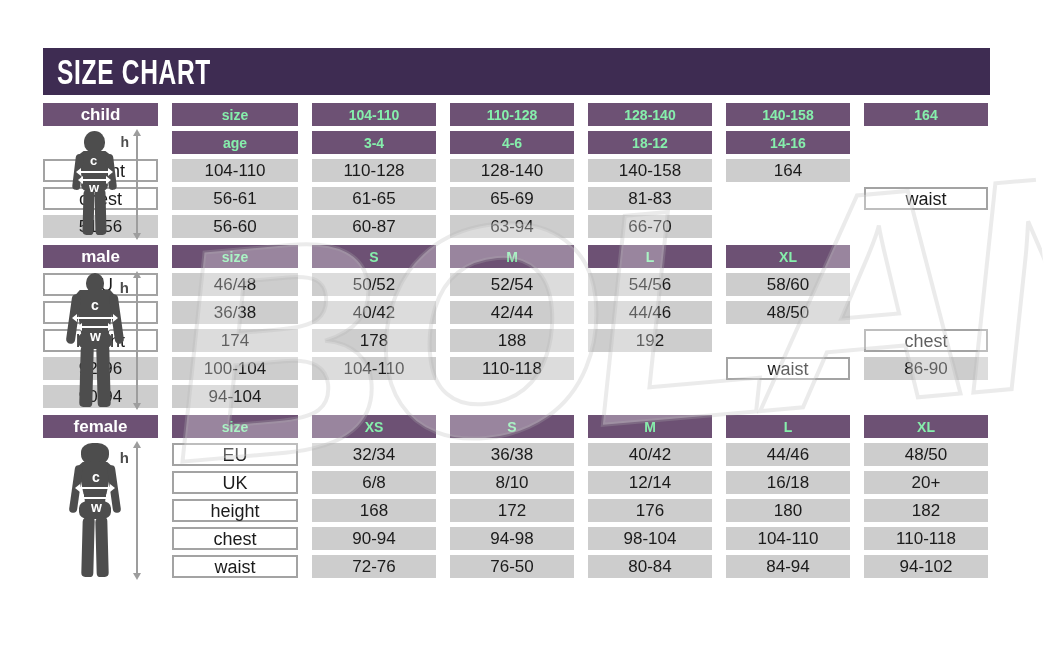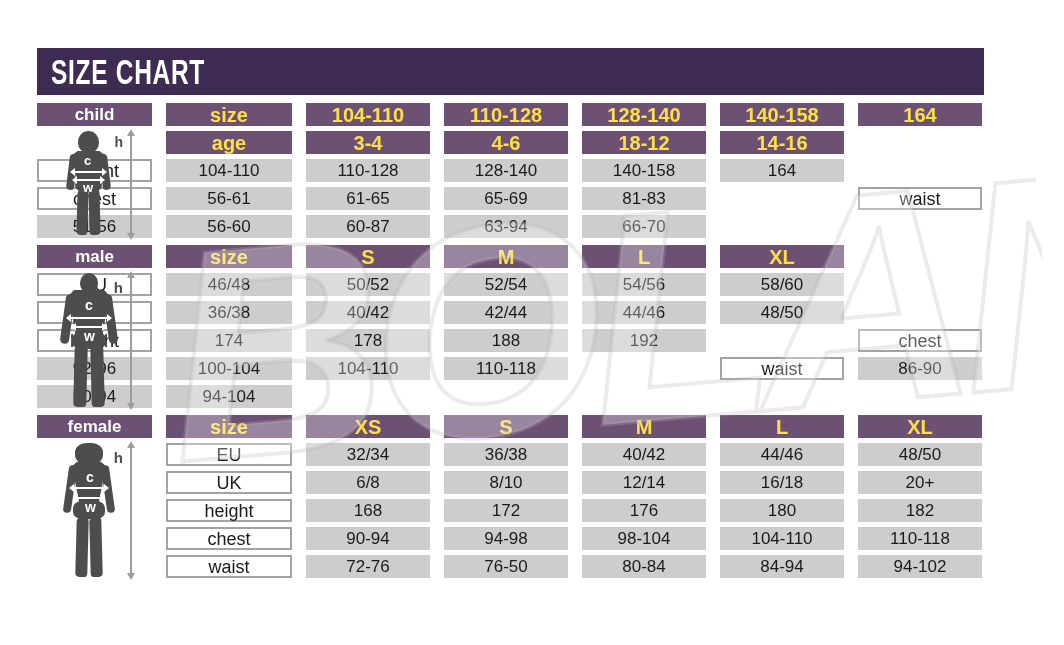--- a/index.html
+++ b/index.html
@@ -1,41 +1,41 @@
 <!DOCTYPE html>
 <html style="--dark-purple: #3e2c52; --purple: #6d5174; --cell-gray: #cdcdcd; --figure-gray: #4d4d4d;"><head>
 <meta charset="utf-8">
 <style>
   html,body{margin:0;padding:0;background:#fff;}
   .page{
     position:relative;width:1064px;height:645px;background:#fff;overflow:hidden;
     font-family:"Liberation Sans", sans-serif;color:#1b1b1b;
   }
-  .content{position:absolute;left:37px;top:48px;width:947px;}
+  .content{position:absolute;left:43px;top:48px;width:947px;}
   .titlebar{
     height:47px;background:var(--dark-purple,#3e2c52);margin-bottom:8px;
     display:flex;align-items:center;
   }
   .titlebar .title-text{
     color:#fff;font-weight:bold;font-size:35px;letter-spacing:1px;
     transform:scaleX(0.70);transform-origin:0 50%;margin-left:14px;white-space:nowrap;
   }
   .section{
     position:relative;display:grid;
     grid-template-columns:115px 126px repeat(5,124px);
     grid-auto-rows:23px;column-gap:14px;row-gap:5px;
     margin-bottom:7px;
   }
   .cell{
     box-sizing:border-box;height:23px;display:flex;align-items:center;justify-content:center;
     font-size:17px;line-height:1;
   }
   .cell.spacer{background:none;}
   .cell.sectionlabel{background:var(--purple,#6d5174);color:#fff;font-weight:bold;font-size:17px;}
-  .cell.purple{background:var(--purple,#6d5174);color:#fde047;font-weight:bold;font-size:20px;}
+  .cell.purple{background:var(--purple,#6d5174);color:#86efac;font-weight:bold;font-size:14px;}
   .cell.labelcell{background:#fff;border:2px solid #a3a3a3;font-size:18px;}
   .cell.graycell{background:var(--cell-gray,#cdcdcd);}
   
   .figure{position:absolute;left:0;top:28px;width:115px;height:calc(100% - 28px);z-index:1;}
   .fig-part{position:absolute;background:var(--figure-gray,#4d4d4d);}
   
   .head{left:43px;top:0;width:18px;height:20px;border-radius:50% 50% 46% 46%;}
   .torso{left:32px;top:17px;width:40px;height:45px;
     clip-path:polygon(0 12%,12% 0,88% 0,100% 12%,84% 100%,16% 100%);}
   .hips{left:35px;top:59px;width:34px;height:17px;border-radius:9px/7px;}

